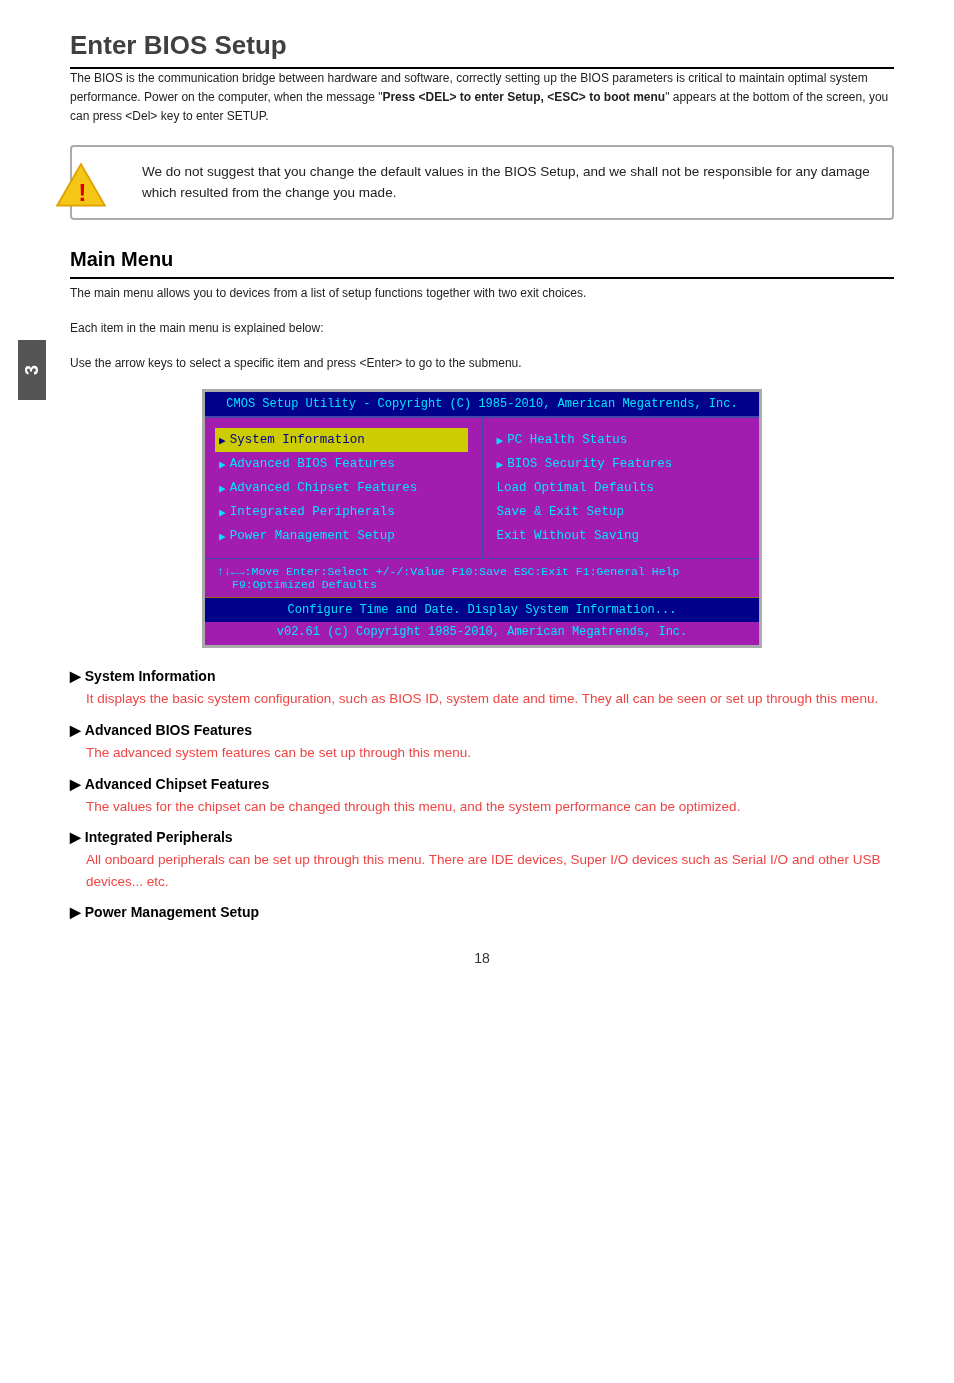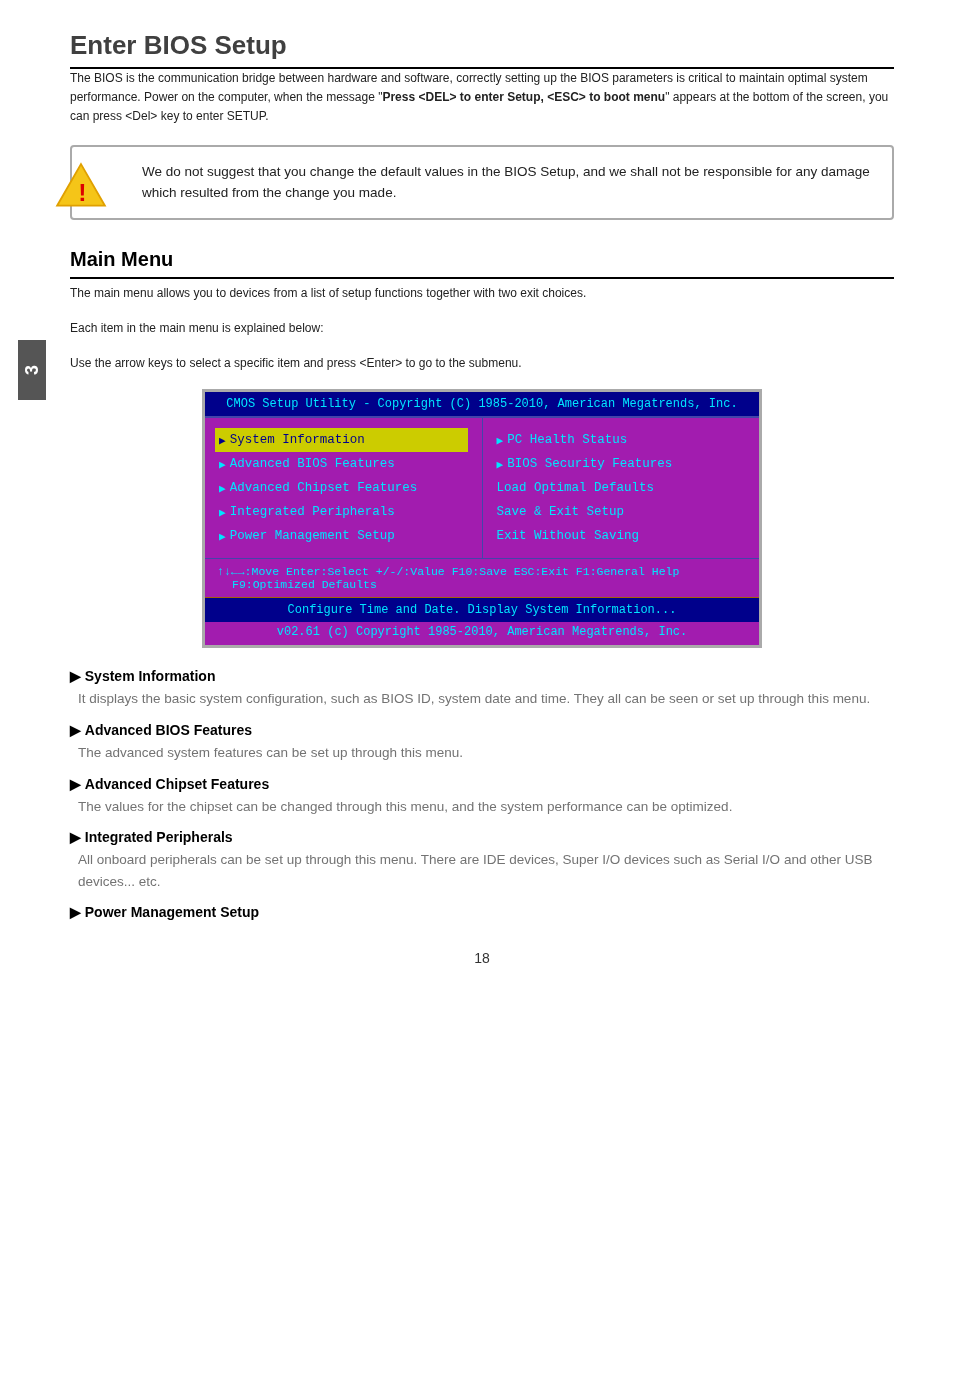--- a/index.html
+++ b/index.html
@@ -196,24 +196,24 @@
       display: flex;
       align-items: center;
       gap: 4px;
     }
 
     .desc-item-title .arrow {
       color: #000;
     }
 
     .desc-item-body {
-      margin-left: 8px;
+      margin-left: 16px;
       font-size: 13.5px;
       line-height: 1.6;
-      color: #737373;
+      color: #ef4444;
     }
 
     
     .page-number {
       text-align: center;
       margin-top: 30px;
       font-size: 14px;
       color: #333;
     }
   </style>

